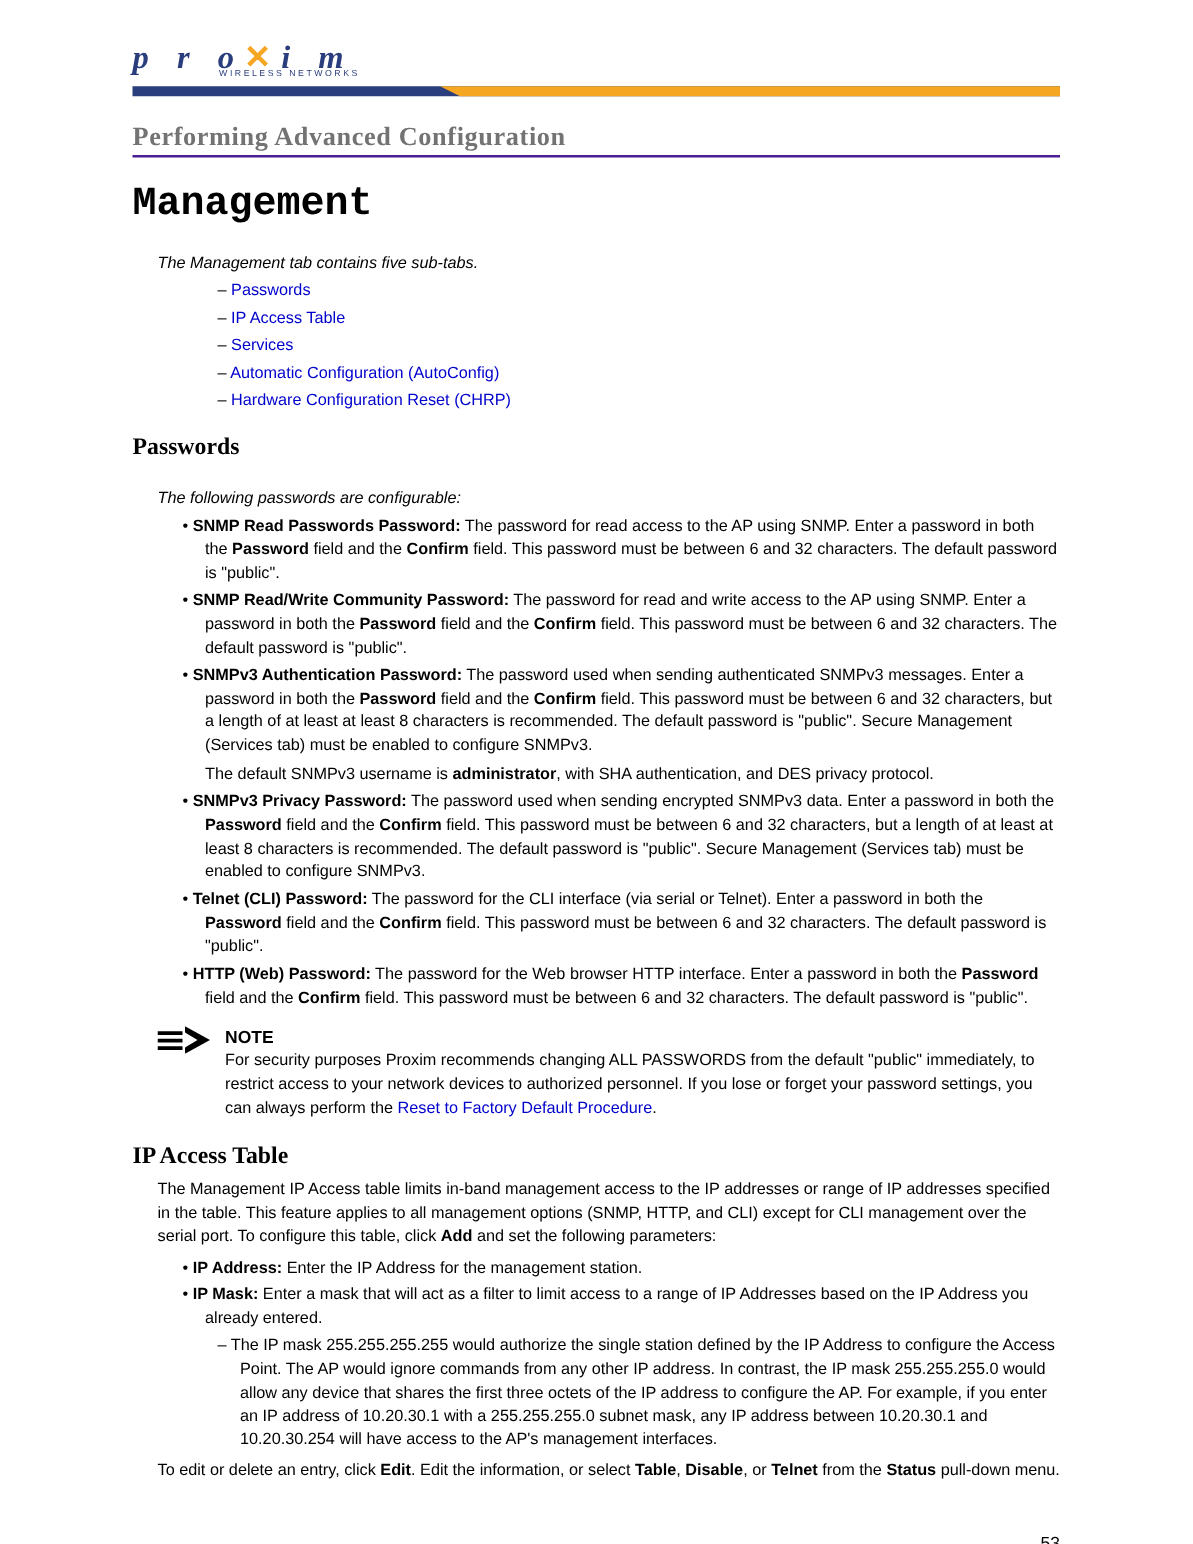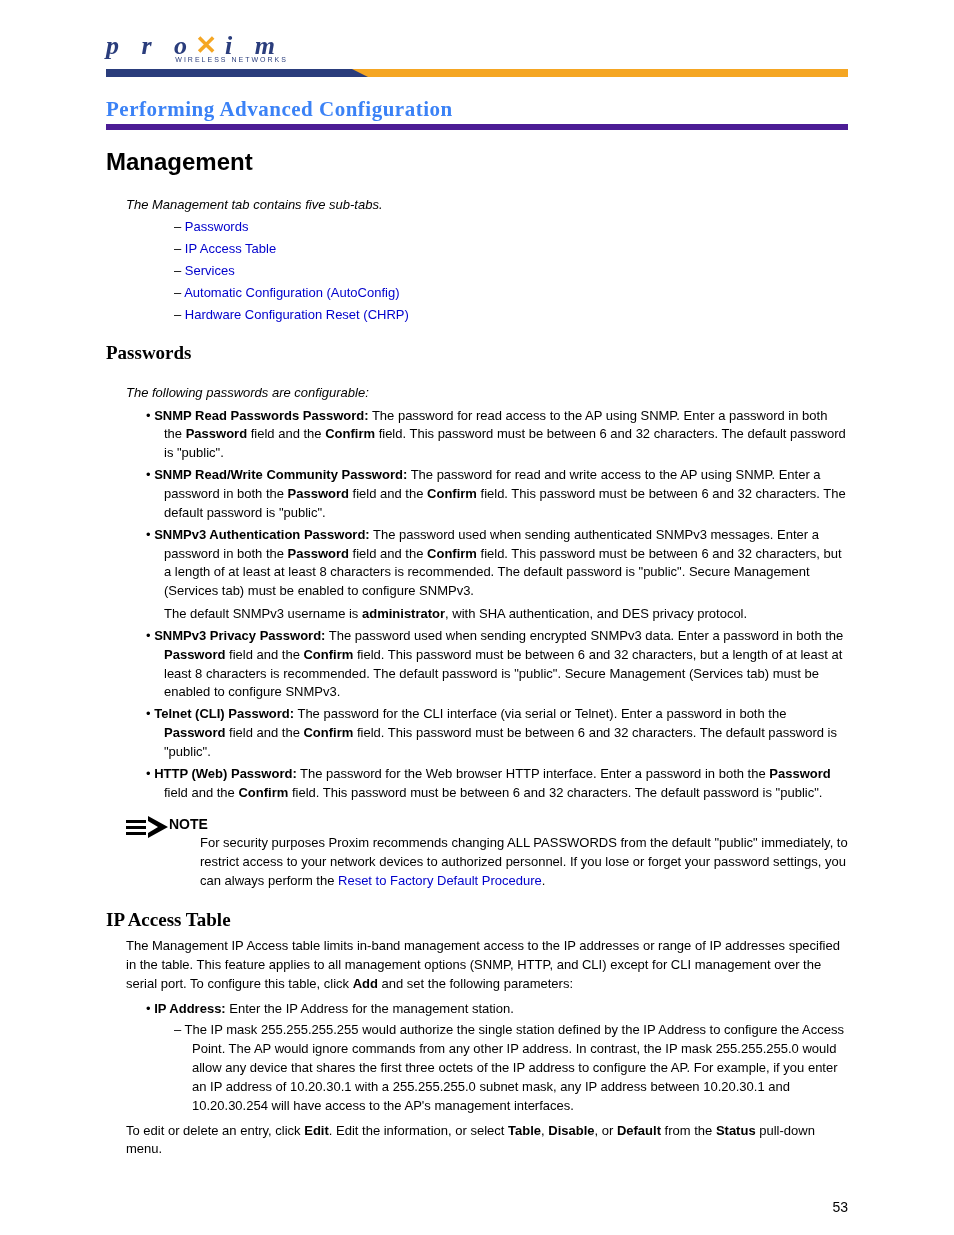--- a/index.html
+++ b/index.html
@@ -57,31 +57,31 @@
   .top-rule::before {
     content: "";
     position: absolute;
     right: 480px;
     top: 0;
     border-top: 8px solid #f5a623;
     border-left: 16px solid transparent;
   }
   h1.section-heading {
     font-family: "Times New Roman", serif;
-    color: #3b82f6;
+    color: #737373;
     font-size: 21px;
     font-weight: bold;
-    border-bottom: 6px solid #4c1d95;
+    border-bottom: 2px solid #4c1d95;
     padding-bottom: 2px;
     margin: 10px 0 8px 0;
     letter-spacing: 0.5px;
   }
   h1.main-heading {
-    font-family: Liberation Sans, sans-serif;
-    font-size: 24px;
+    font-family: Liberation Mono, monospace;
+    font-size: 32px;
     font-weight: bold;
     margin: 18px 0 6px 0;
   }
   h2.sub-heading {
     font-family: "Times New Roman", serif;
     font-size: 19px;
     font-weight: bold;
     margin: 18px 0 6px 0;
   }
   .intro {
@@ -103,29 +103,29 @@
     text-indent: -18px;
   }
   ul.dash.nested {
     margin-left: 68px;
   }
   a.link { color: #0000cc; text-decoration: none; }
   .note-block {
     margin: 14px 0 6px 20px;
     display: flex;
     align-items: flex-start;
-    gap: 1px;
+    gap: 12px;
   }
   .note-icon { flex: 0 0 auto; }
   .note-label {
     font-weight: bold;
     font-size: 14px;
     margin-bottom: 2px;
   }
-  .note-body { line-height: 1.45; margin-left: 31px; }
+  .note-body { line-height: 1.45; }
   .page-num {
     text-align: right;
     font-size: 14px;
     margin-top: 40px;
   }
   .para { margin: 6px 0 6px 20px; line-height: 1.45; }
   .li-para { margin: 4px 0 0 0; text-indent: 0; display:block; }
 </style>
 </head>
 <body>
@@ -196,23 +196,24 @@
     </div>
   </div>
 
   <h2 class="sub-heading">IP Access Table</h2>
   <p class="para">
     <span>The Management IP Access table limits in-band management access to the IP addresses or range of IP addresses specified in the table. This feature applies to all management options (SNMP, HTTP, and CLI) except for CLI management over the serial port. To configure this table, click </span><b>Add</b><span> and set the following parameters:</span>
   </p>
 
   <ul class="bullet">
     <li><b>IP Address:</b><span> Enter the IP Address for the management station.</span></li>
+    <li><b>IP Mask:</b><span> Enter a mask that will act as a filter to limit access to a range of IP Addresses based on the IP Address you already entered.</span></li>
   </ul>
   <ul class="dash nested">
     <li>The IP mask 255.255.255.255 would authorize the single station defined by the IP Address to configure the Access Point. The AP would ignore commands from any other IP address. In contrast, the IP mask 255.255.255.0 would allow any device that shares the first three octets of the IP address to configure the AP. For example, if you enter an IP address of 10.20.30.1 with a 255.255.255.0 subnet mask, any IP address between 10.20.30.1 and 10.20.30.254 will have access to the AP's management interfaces.</li>
   </ul>
 
   <p class="para">
-    <span>To edit or delete an entry, click </span><b>Edit</b><span>. Edit the information, or select </span><b>Table</b><span>, </span><b>Disable</b><span>, or </span><b>Default</b><span> from the </span><b>Status</b><span> pull-down menu.</span>
+    <span>To edit or delete an entry, click </span><b>Edit</b><span>. Edit the information, or select </span><b>Table</b><span>, </span><b>Disable</b><span>, or </span><b>Telnet</b><span> from the </span><b>Status</b><span> pull-down menu.</span>
   </p>
 
   <div class="page-num">53</div>
 </div>
 
 </body></html>

